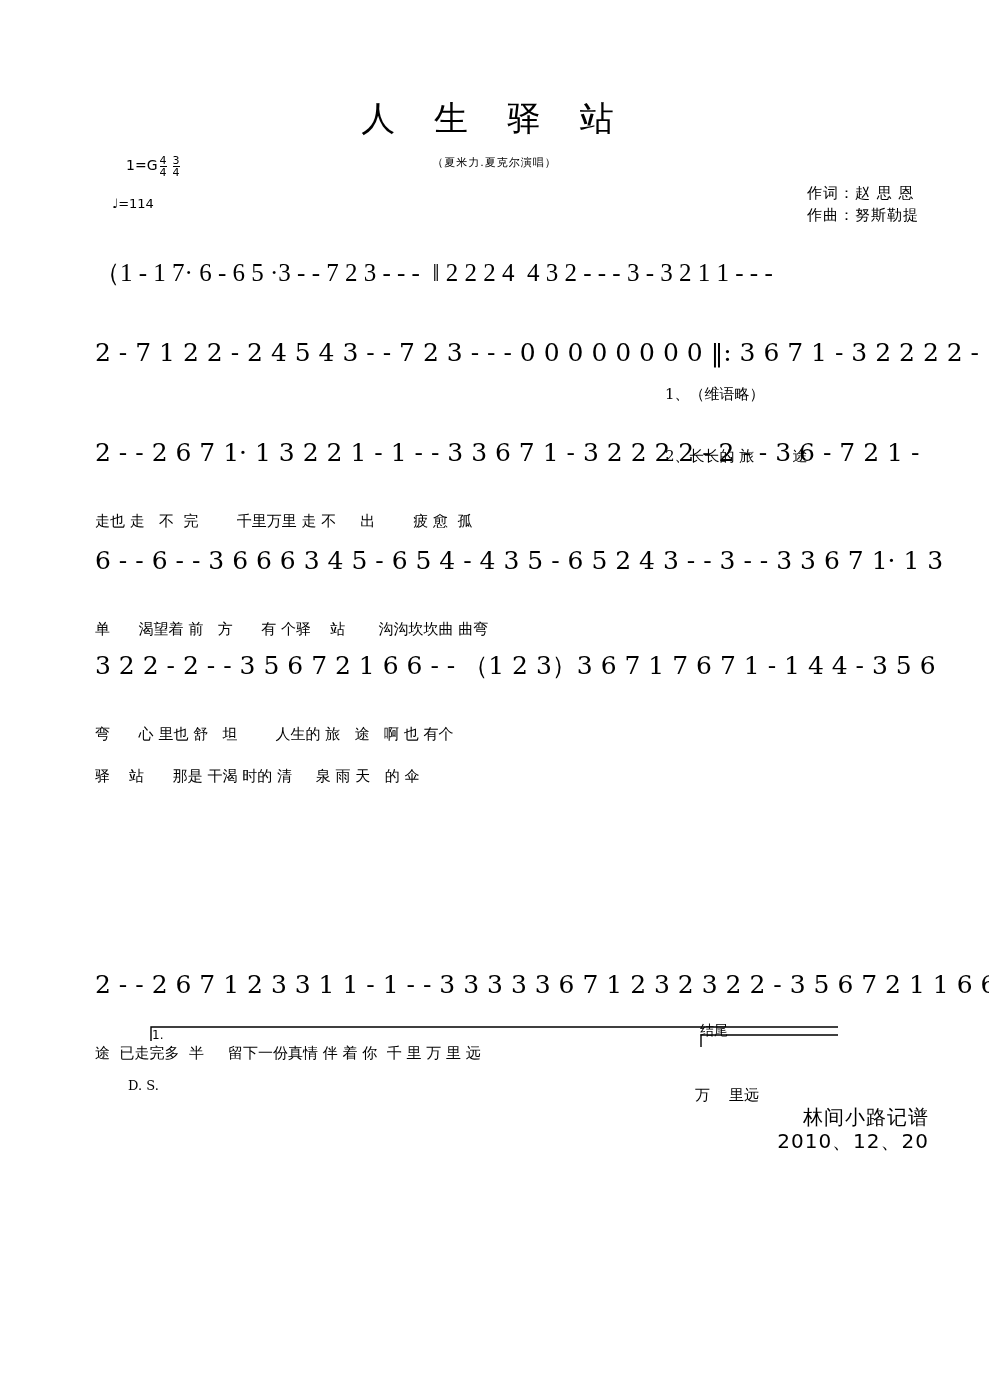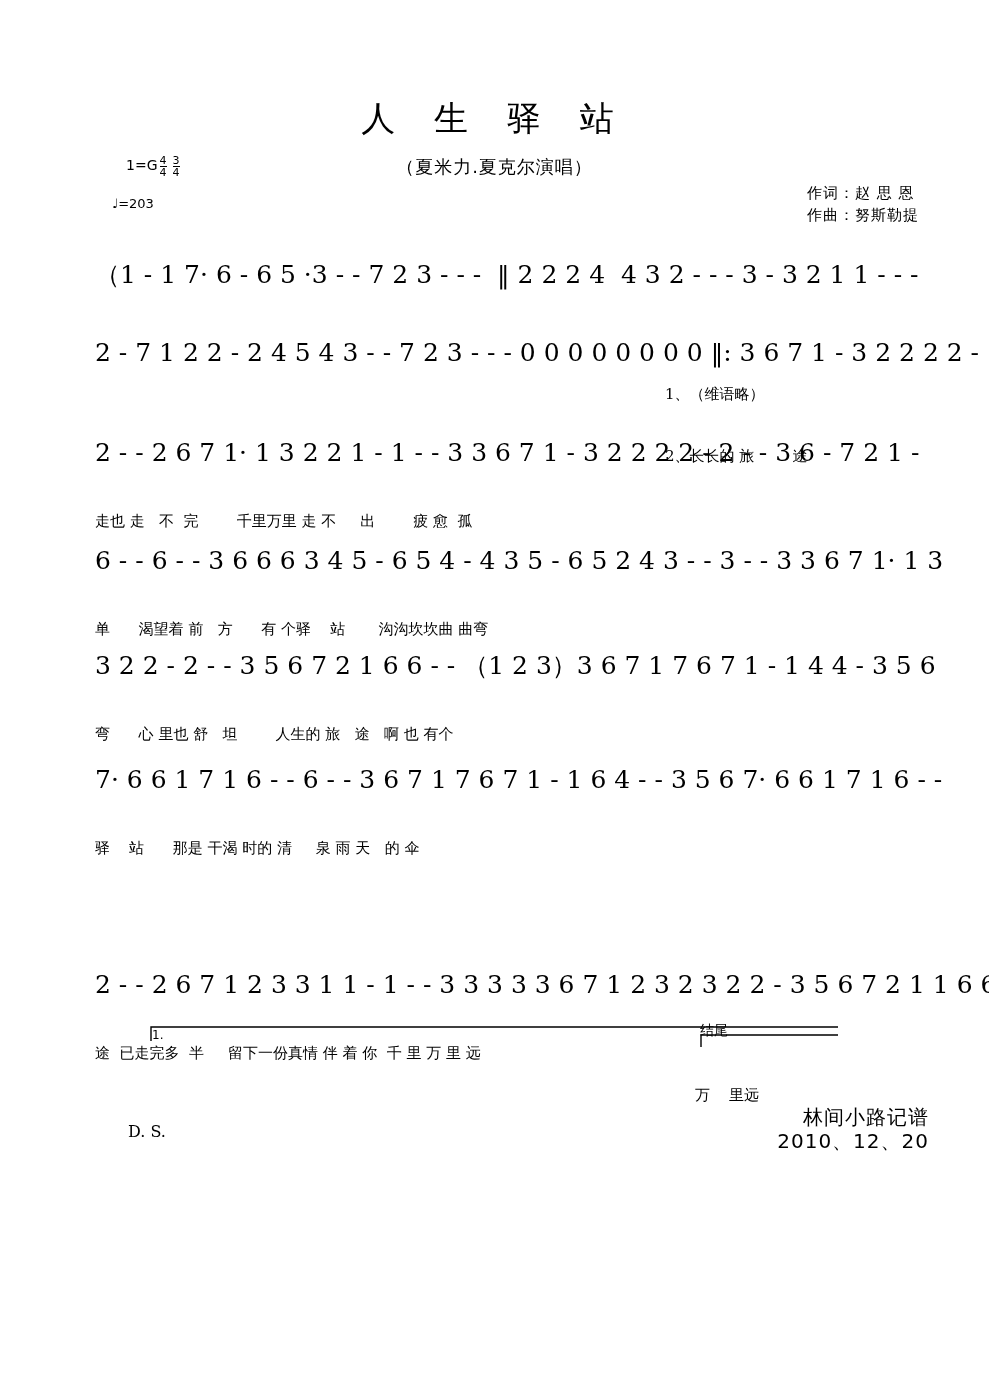--- a/index.html
+++ b/index.html
@@ -15,21 +15,21 @@
 
   
   .title{
     position:absolute;top:96px;left:0;width:989px;
     text-align:center;
     font-family:"DejaVu Sans","Liberation Sans",sans-serif;
     font-size:34px;letter-spacing:14px;font-weight:500;
   }
   .subtitle{
     position:absolute;top:155px;left:0;width:989px;
-    text-align:center;font-size:18px;letter-spacing:1px;
+    text-align:center;font-size:11px;letter-spacing:1px;
   }
   .credits{
     position:absolute;top:170px;right:70px;
     font-size:15px;line-height:22px;text-align:left;
     letter-spacing:1px;
     margin-top:12px;
   }
   .keyblock{
     position:absolute;top:155px;left:126px;
     font-size:13px;line-height:16px;
@@ -70,21 +70,21 @@
 
   
   .footer{
     position:absolute;right:60px;top:1105px;
     font-size:20px;line-height:24px;text-align:right;
     letter-spacing:1px;
   }
 
   .ds{
     position:absolute;left:128px;top:1078px;
-    font-size:16px;font-family:"DejaVu Serif",serif;margin-top:44px;
+    font-size:13px;font-family:"DejaVu Serif",serif;
   }
   .ending-label{
     position:absolute;left:700px;top:1022px;font-size:14px;
   }
   .firstending{
     position:absolute;left:152px;top:1028px;font-size:12px;
   }
 </style>
 </head>
 <body>
@@ -95,23 +95,23 @@
   <div class="subtitle">（夏米力.夏克尔演唱）</div>
 
   <div class="credits">
     <div>作词：赵 思 恩</div>
     <div>作曲：努斯勒提</div>
   </div>
 
   <div class="keyblock">
     <span class="kl">1=G</span><span class="meter"><span>4</span><span style="border-top:1px solid #000;">4</span></span><span class="meter m2"><span>3</span><span style="border-top:1px solid #000;">4</span></span>
   </div>
-  <div class="tempo">♩=203</div>
+  <div class="tempo">♩=114</div>
 
-  <div class="row" style="top:222px;">
+  <div class="row" style="top:222px;font-family:Liberation Serif, serif;">
     <div class="notes">（1 - 1 7· 6 - 6 5 ·3 - - 7 2 3 - - -  ‖ 2 2 2 4  4 3 2 - - - 3 - 3 2 1 1 - - -</div>
   </div>
 
   <div class="row" style="top:300px;">
     <div class="notes">2 - 7 1 2 2 - 2 4 5 4 3 - - 7 2 3 - - - 0 0 0 0 0 0 0 0 ‖: 3 6 7 1 - 3 2 2 2 2 -</div>
   </div>
 
   <div class="row" style="top:345px;left:665px;width:330px;">
     <div class="lyrics">1、（维语略）</div>
     <div class="lyrics">2、长长的 旅        途</div>
@@ -126,21 +126,20 @@
     <div class="notes">6 - - 6 - - 3 6 6 6 3 4 5 - 6 5 4 - 4 3 5 - 6 5 2 4 3 - - 3 - - 3 3 6 7 1· 1 3</div>
     <div class="lyrics">单      渴望着 前   方      有 个驿    站       沟沟坎坎曲 曲弯</div>
   </div>
 
   <div class="row" style="top:613px;">
     <div class="notes">3 2 2 - 2 - - 3 5 6 7 2 1 6 6 - - （1 2 3）3 6 7 1 7 6 7 1 - 1 4 4 - 3 5 6</div>
     <div class="lyrics">弯      心 里也 舒   坦        人生的 旅   途   啊 也 有个</div>
   </div>
 
   <div class="row" style="top:727px;">
-    <div class="notes">7· 6 6 1 7 1 6 - - 6 - - 3 6 7 1 7 6 7 1 - 1 6 4 - - 3 5 6 7· 6 6 1 7 1 6 - -</div>
     <div class="lyrics">驿    站      那是 干渴 时的 清     泉 雨 天   的 伞</div>
   </div>
 
 
   <div class="row" style="top:932px;">
     <div class="notes">2 - - 2 6 7 1 2 3 3 1 1 - 1 - - 3 3 3 3 3 6 7 1 2 3 2 3 2 2 - 3 5 6 7 2 1 1 6 6 -</div>
     <div class="lyrics">途  已走完多  半     留下一份真情 伴 着 你  千 里 万 里 远</div>
   </div>
 
   <div class="row" style="top:1046px;">

